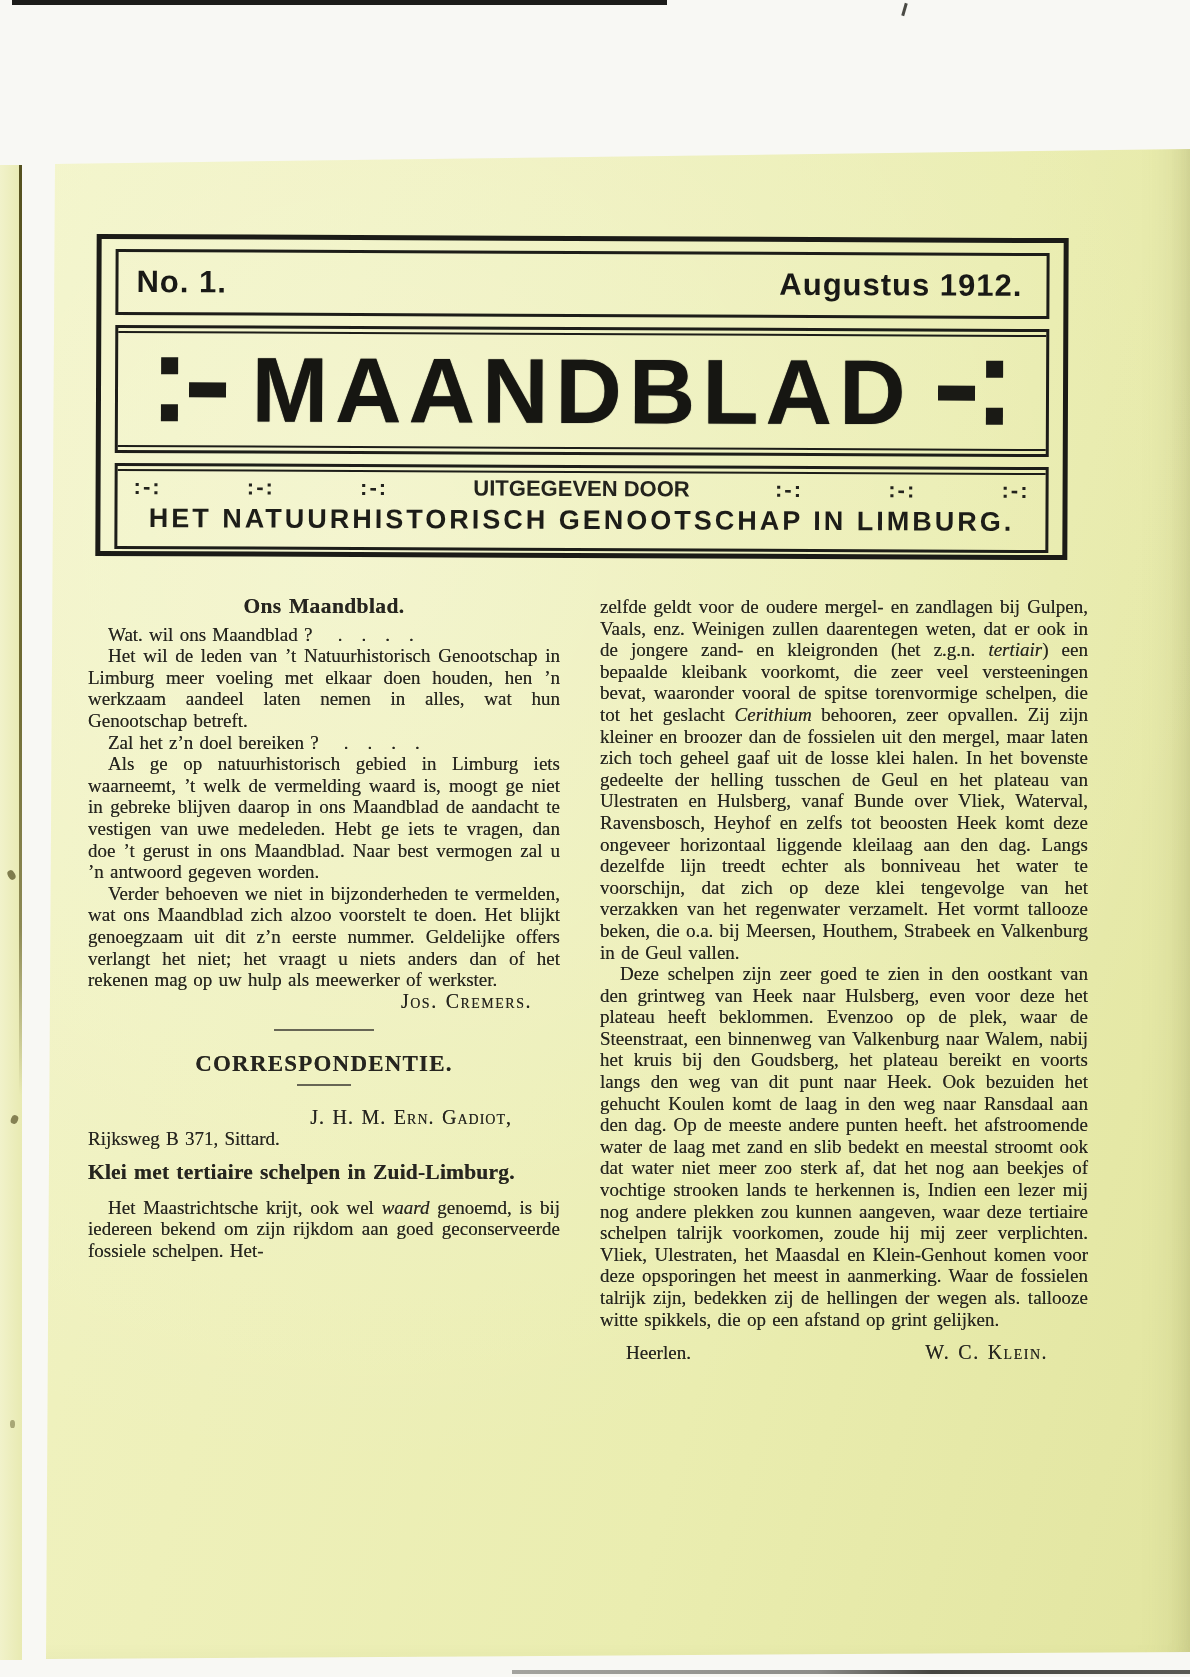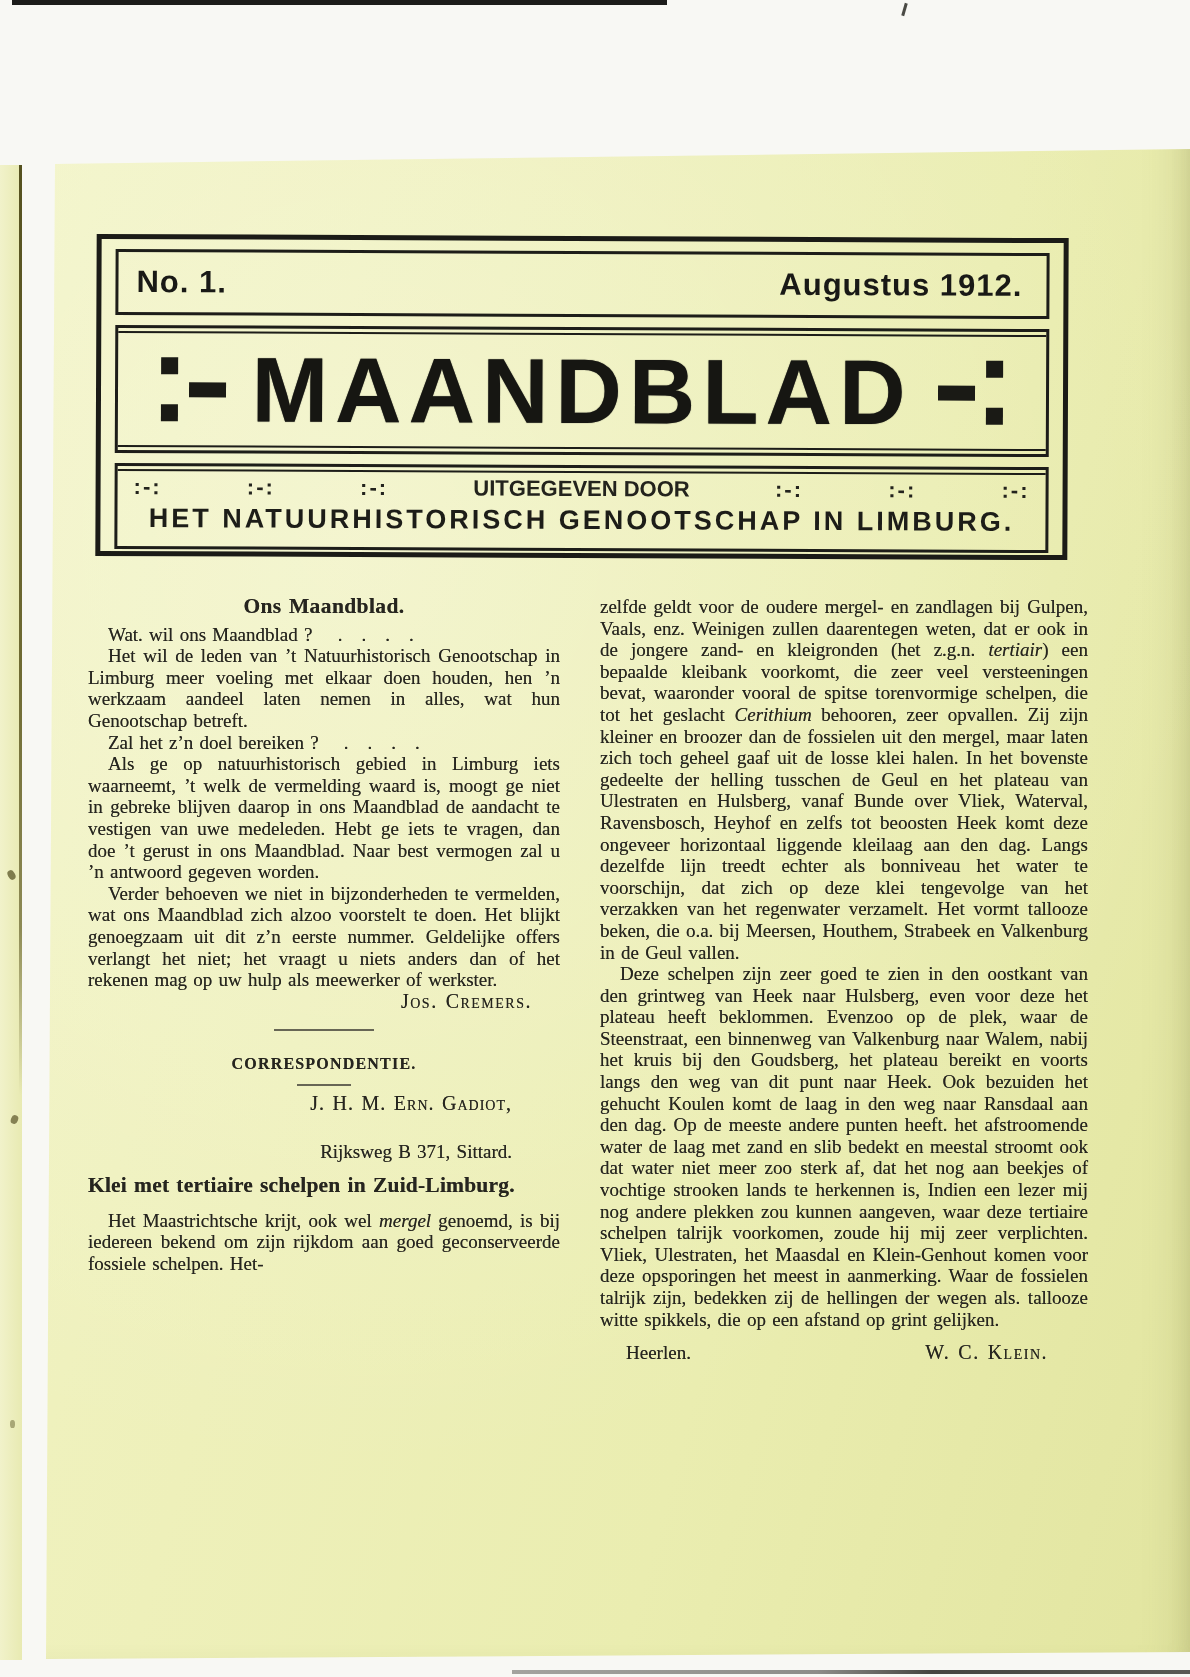--- a/index.html
+++ b/index.html
@@ -59,25 +59,25 @@
 
   
   .col{position:absolute;top:596px;font-size:19px;line-height:21.6px;word-spacing:1.5px;
     color:#26251f;text-shadow:0 0 .4px rgba(35,34,27,.65);}
   .col-left{left:88px;width:472px;}
   .col-right{left:600px;width:488px;}
   .col p{margin:0;text-align:justify;text-indent:20px;}
   .col p.noind{text-indent:0;}
   .it{font-style:italic;}
   .head1{font-size:21.5px;font-weight:bold;text-align:center;margin:0 0 6px;letter-spacing:.4px;}
-  .head-corr{font-size:16px;font-weight:bold;text-align:center;letter-spacing:1.2px;margin:22px 0 0;}
+  .head-corr{font-size:23px;font-weight:bold;text-align:center;letter-spacing:1.2px;margin:22px 0 0;}
   .head-klei{font-size:21.5px;font-weight:bold;text-align:left;margin:12px 0 13px;letter-spacing:.2px;}
   .sig-right{text-align:right;font-variant:small-caps;letter-spacing:1.5px;padding-right:28px;font-size:20px;}
-  .sig-gadiot{text-align:right;font-variant:small-caps;letter-spacing:1px;padding-right:48px;margin-top:7px;font-size:20px;}
-  .sig-addr{text-align:right;padding-right:48px;margin-top:27px;}
+  .sig-gadiot{text-align:right;font-variant:small-caps;letter-spacing:1px;padding-right:48px;margin-top:21px;font-size:20px;}
+  .sig-addr{padding-right:48px;}
   .divider{width:100px;height:2px;background:#45423a;margin:17px auto 0;opacity:.8;}
   .divider.small{width:54px;margin:9px auto 0;}
   .corr-p1{margin-top:20px !important;}
   .sig-row{display:flex;justify-content:space-between;align-items:baseline;padding:12px 40px 0 26px;gap:48px;}
   .sig-row .name{font-variant:small-caps;letter-spacing:1.5px;font-size:20px;}
 </style>
 </head>
 <body>
 
 <div class="top-edge-line"></div>
@@ -138,21 +138,21 @@
     <p><span>Verder behoeven we niet in bijzonderheden te vermelden, wat ons Maandblad zich alzoo voorstelt te doen.  Het blijkt genoegzaam uit dit z’n eerste nummer.  Geldelijke offers verlangt het niet; het vraagt u niets anders dan of het rekenen mag op uw hulp als meewerker of werkster.</span></p>
     <div class="sig-right">Jos. Cremers.</div>
     <div class="divider"></div>
 
     <div class="head-corr">CORRESPONDENTIE.</div>
     <div class="divider small"></div>
     <div class="sig-gadiot">J. H. M. Ern. Gadiot,</div>
     <div class="sig-addr">Rijksweg B 371, Sittard.</div>
 
     <div class="head-klei">Klei met tertiaire schelpen in Zuid-Limburg.</div>
-    <p><span>Het Maastrichtsche krijt, ook wel </span><span class="it">mergel</span><span> genoemd, is bij iedereen bekend om zijn rijkdom aan goed geconserveerde fossiele schelpen.  Het-</span></p>
+    <p><span>Het Maastrichtsche krijt, ook wel </span><span class="it">waard</span><span> genoemd, is bij iedereen bekend om zijn rijkdom aan goed geconserveerde fossiele schelpen.  Het-</span></p>
   </div>
 
   <div class="col col-right">
     <p class="noind"><span>zelfde geldt voor de oudere mergel- en zandlagen bij Gulpen, Vaals, enz.  Weinigen zullen daarentegen weten, dat er ook in de jongere zand- en kleigronden (het z.g.n. </span><span class="it">tertiair</span><span>) een bepaalde kleibank voorkomt, die zeer veel versteeningen bevat, waaronder vooral de spitse torenvormige schelpen, die tot het geslacht </span><span class="it">Cerithium</span><span> behooren, zeer opvallen.  Zij zijn kleiner en broozer dan de fossielen uit den mergel, maar laten zich toch geheel gaaf uit de losse klei halen.  In het bovenste gedeelte der helling tusschen de Geul en het plateau van Ulestraten en Hulsberg, vanaf Bunde over Vliek, Waterval, Ravensbosch, Heyhof en zelfs tot beoosten Heek komt deze ongeveer horizontaal liggende kleilaag aan den dag.  Langs dezelfde lijn treedt echter als bonniveau het water te voorschijn, dat zich op deze klei tengevolge van het verzakken van het regenwater verzamelt.  Het vormt tallooze beken, die o.a. bij Meersen, Houthem, Strabeek en Valkenburg in de Geul vallen.</span></p>
     <p><span>Deze schelpen zijn zeer goed te zien in den oostkant van den grintweg van Heek naar Hulsberg, even voor deze het plateau heeft beklommen.  Evenzoo op de plek, waar de Steenstraat, een binnenweg van Valkenburg naar Walem, nabij het kruis bij den Goudsberg, het plateau bereikt en voorts langs den weg van dit punt naar Heek.  Ook bezuiden het gehucht Koulen komt de laag in den weg naar Ransdaal aan den dag.  Op de meeste andere punten heeft. het afstroomende water de laag met zand en slib bedekt en meestal stroomt ook dat water niet meer zoo sterk af, dat het nog aan beekjes of vochtige strooken lands te herkennen is,  Indien een lezer mij nog andere plekken zou kunnen aangeven, waar deze tertiaire schelpen talrijk voorkomen, zoude hij mij zeer verplichten.  Vliek, Ulestraten, het Maasdal en Klein-Genhout komen voor deze opsporingen het meest in aanmerking.  Waar de fossielen talrijk zijn, bedekken zij de hellingen der wegen als. tallooze witte spikkels, die op een afstand op grint gelijken.</span></p>
     <div class="sig-row">
       <span class="place">Heerlen.</span>
       <span class="name">W. C. Klein.</span>
     </div>
   </div>

